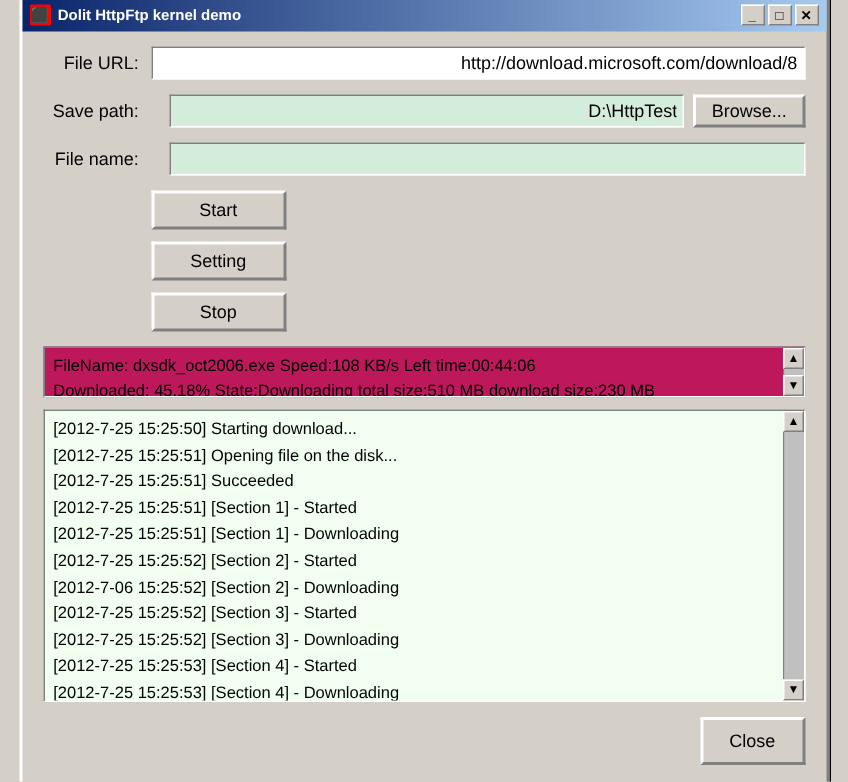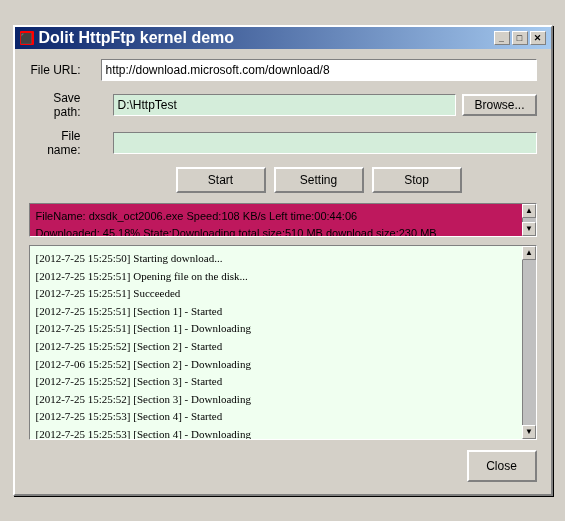--- a/index.html
+++ b/index.html
@@ -39,21 +39,21 @@
       height: 14px;
       background: #ff0000;
       border-radius: 1px;
       font-size: 10px;
       display: flex;
       align-items: center;
       justify-content: center;
       color: white;
     }
     .title-text {
-      font-size: 16px;
+      font-size: 10px;
       font-weight: bold;
     }
     .title-buttons {
       display: flex;
       gap: 2px;
     }
     .title-btn {
       width: 16px;
       height: 14px;
       background: #d4d0c8;
@@ -74,32 +74,33 @@
       padding: 10px 14px 10px 14px;
     }
     .form-row {
       display: flex;
       align-items: center;
       margin-bottom: 10px;
     }
     .form-label {
       width: 72px;
       text-align: right;
-      padding-right: 20px;
+      padding-right: 8px;
       font-size: 12px;
     }
     .form-input {
       flex: 1;
       height: 22px;
       border: 1px solid;
       border-color: #808080 #ffffff #ffffff #808080;
       background: #ffffff;
       padding: 2px 4px;
       font-size: 12px;
       font-family: inherit;
+      text-align: right;
     }
     .form-input.green-bg {
       background: #d4edda;
       margin-left: 12px;
     }
     .browse-btn {
       margin-left: 6px;
       height: 22px;
       padding: 0 10px;
       background: #d4d0c8;
@@ -109,20 +110,21 @@
       cursor: pointer;
       font-family: inherit;
       white-space: nowrap;
     }
     .buttons-row {
       display: flex;
       justify-content: center;
       gap: 8px;
       margin-bottom: 10px;
       margin-left: 72px;
+      flex-direction: column;
     }
     .action-btn {
       width: 90px;
       height: 26px;
       background: #d4d0c8;
       border: 2px solid;
       border-color: #ffffff #808080 #808080 #ffffff;
       font-size: 12px;
       cursor: pointer;
       font-family: inherit;
@@ -258,21 +260,21 @@
         <div>Downloaded: 45.18%  State:Downloading  total size:510 MB  download size:230 MB</div>
       </div>
       <div class="status-scrollbar">
         <div class="scroll-arrow">▲</div>
         <div class="scroll-track"></div>
         <div class="scroll-arrow">▼</div>
       </div>
     </div>
 
     <div class="log-box">
-      <div style="padding-right: 16px; font-family: Liberation Serif, serif;">
+      <div style="padding-right: 16px;">
       <div class="log-entry">[2012-7-25 15:25:50]  Starting download...</div>
           <div class="log-entry">[2012-7-25 15:25:51]  Opening file on the disk...</div>
           <div class="log-entry">[2012-7-25 15:25:51]  Succeeded</div>
           <div class="log-entry">[2012-7-25 15:25:51]  [Section 1] - Started</div>
           <div class="log-entry">[2012-7-25 15:25:51]  [Section 1] - Downloading</div>
           <div class="log-entry">[2012-7-25 15:25:52]  [Section 2] - Started</div>
           <div class="log-entry">[2012-7-06 15:25:52]  [Section 2] - Downloading</div>
           <div class="log-entry">[2012-7-25 15:25:52]  [Section 3] - Started</div>
           <div class="log-entry">[2012-7-25 15:25:52]  [Section 3] - Downloading</div>
           <div class="log-entry">[2012-7-25 15:25:53]  [Section 4] - Started</div>

